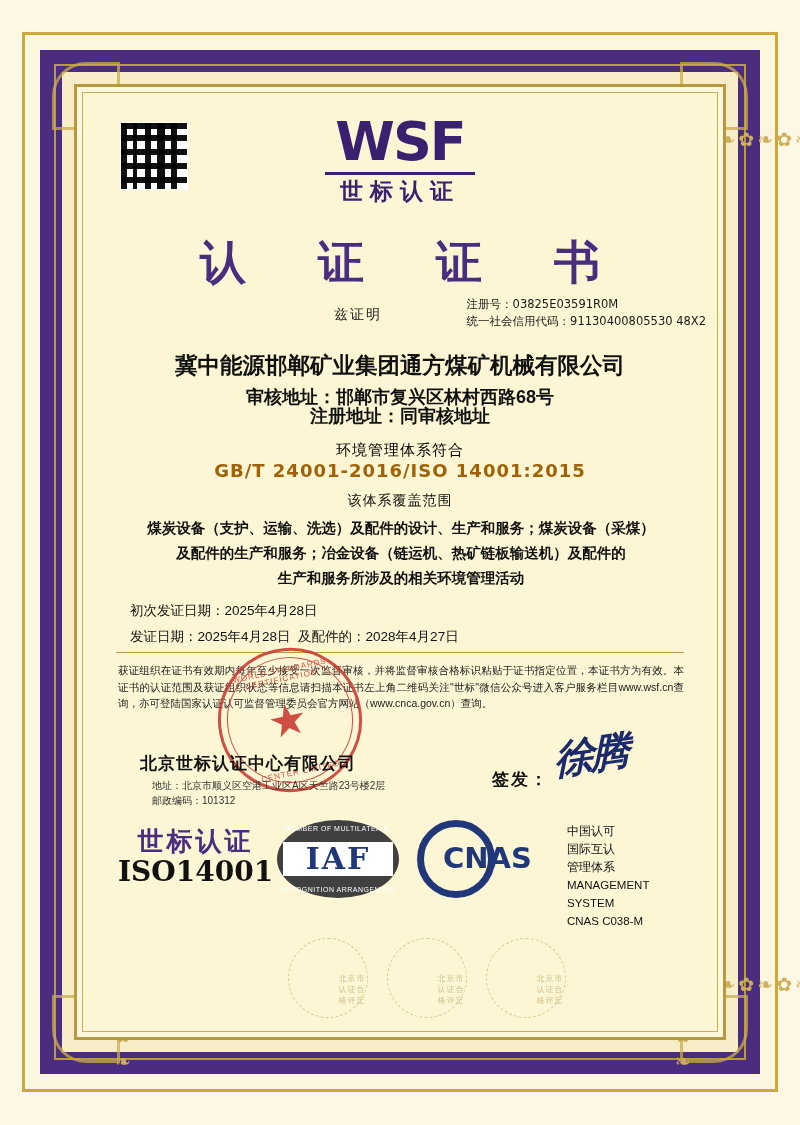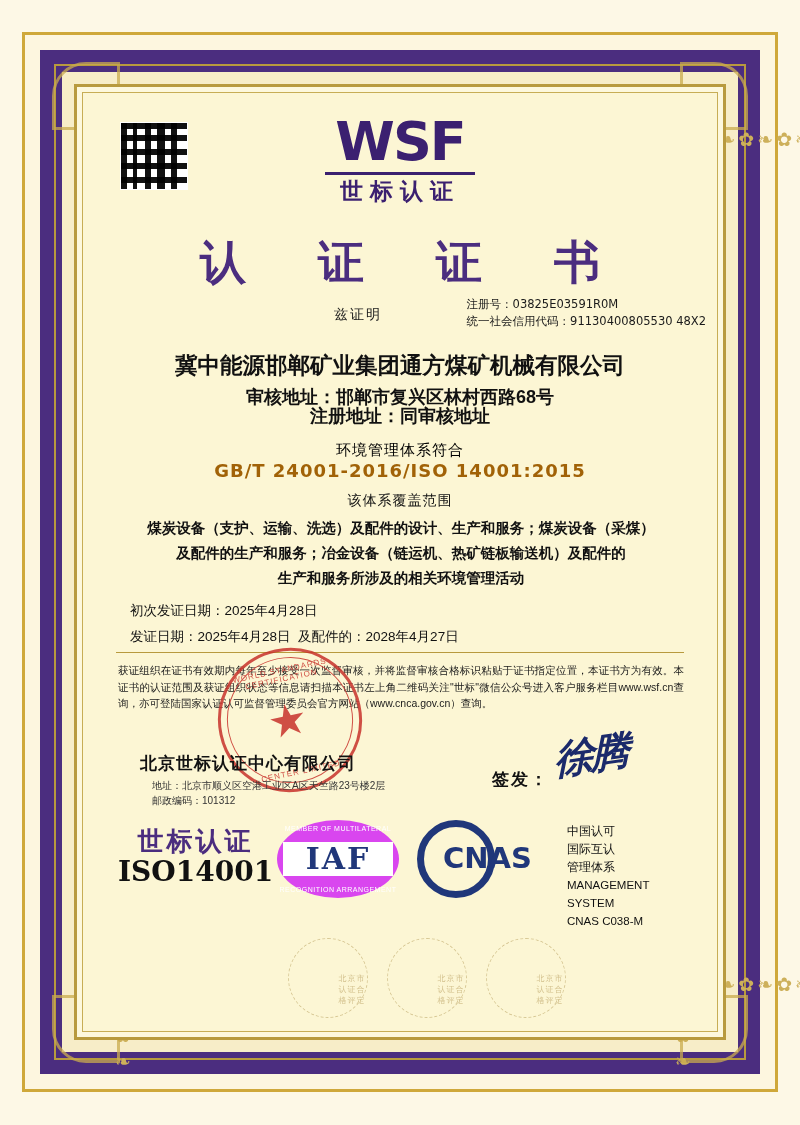--- a/index.html
+++ b/index.html
@@ -369,21 +369,21 @@
     color: #111;
     line-height: 32px;
     letter-spacing: 0px;
   }
 
   .iaf {
     position: absolute;
     left: 165px; top: 2px;
     width: 122px; height: 78px;
     border-radius: 50%;
-    background: #d946ef;
+    background: #404040;
     color: #fff;
     text-align: center;
   }
   .iaf .iaf-band {
     position: absolute;
     left: 6px; right: 6px; top: 22px;
     height: 34px;
     background: #ffffff;
     color: #20377a;
     font-family: "DejaVu Serif", serif;

